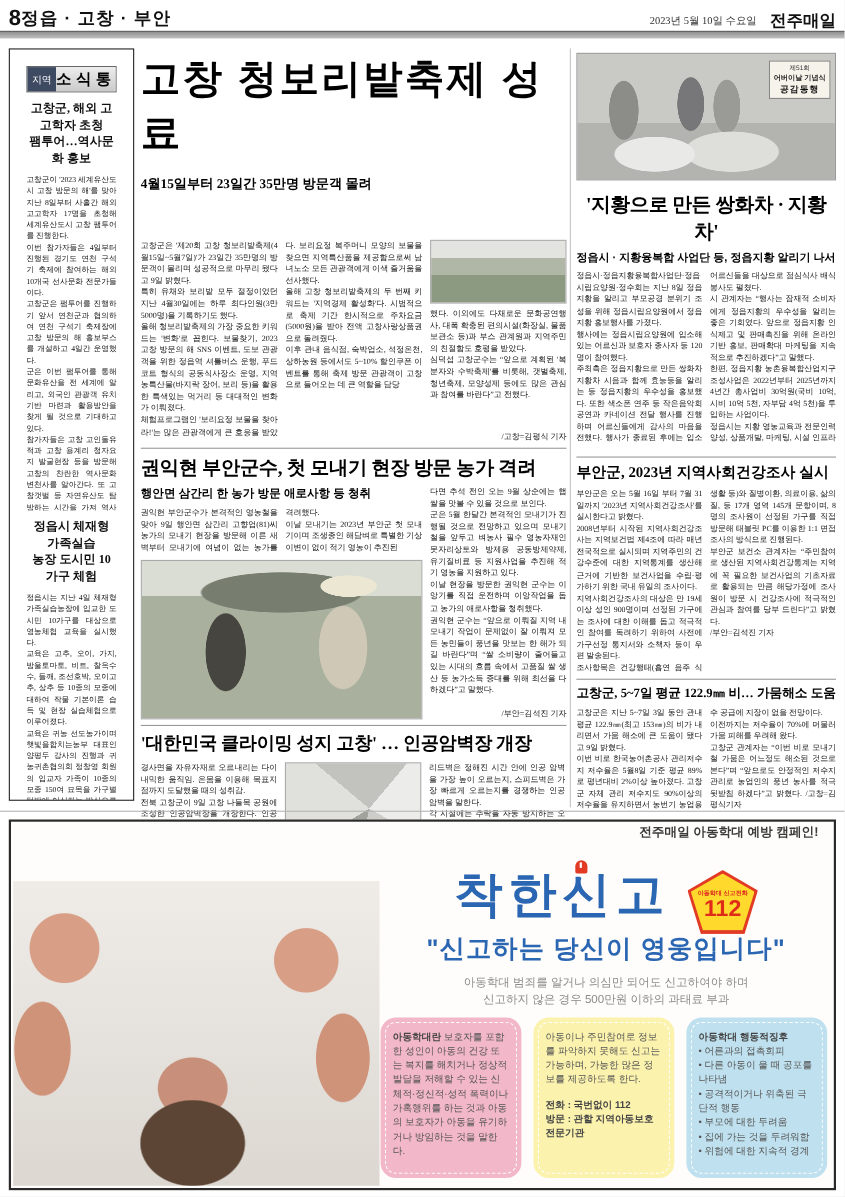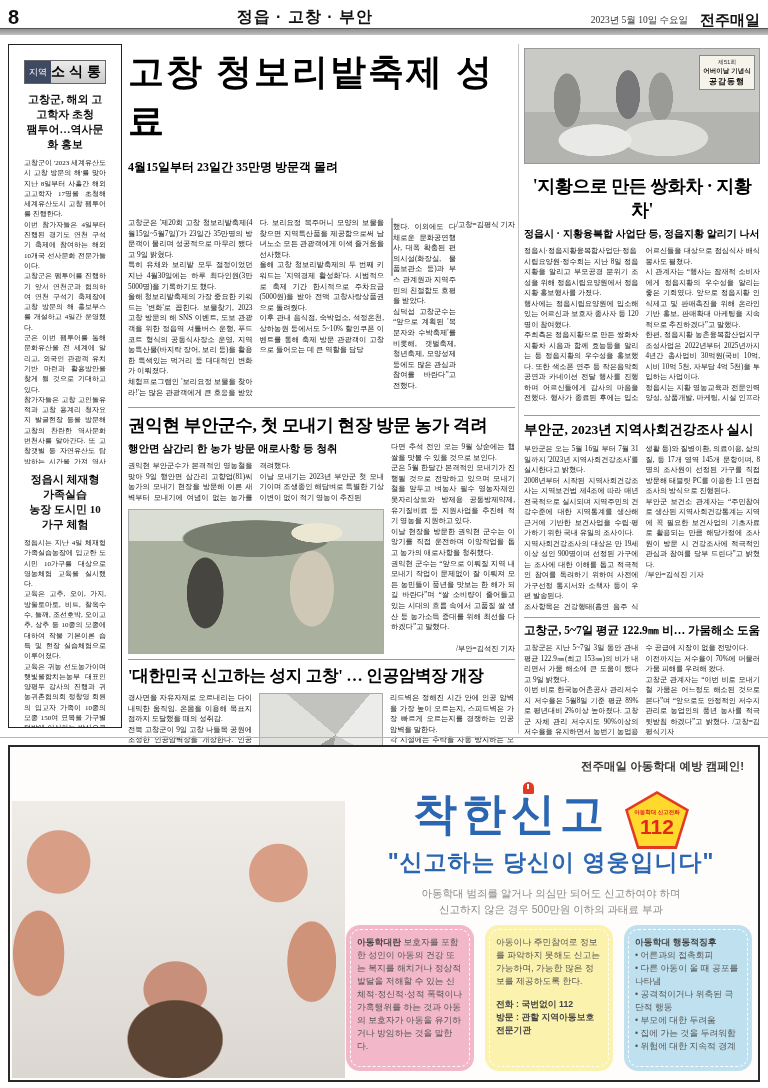--- a/index.html
+++ b/index.html
@@ -1,21 +1,21 @@
 <!DOCTYPE html>
 <html><head>
 <meta charset="utf-8">
 <style>
   html,body{margin:0;padding:0;background:#e9e9e9;}
   .page{position:relative;width:768px;height:1088px;background:#fff;overflow:hidden;
         font-family:"Liberation Serif",serif;color:#111;}
   
   .masthead{position:absolute;left:8px;right:8px;top:2px;height:26px;display:flex;align-items:flex-end;}
   .page-num{font-family:"Liberation Sans",sans-serif;font-weight:bold;font-size:20px;line-height:22px;}
-  .section-title{flex:1;text-align:center;font-family:"Liberation Sans",sans-serif;font-weight:bold;font-size:16px;letter-spacing:1px;}
+  .section-title{flex:1;text-align:left;font-family:"Liberation Sans",sans-serif;font-weight:bold;font-size:16px;letter-spacing:1px;}
   .mast-right{display:flex;align-items:flex-end;gap:12px;}
   .mast-date{font-size:9.5px;color:#333;line-height:16px;}
   .paper-name{font-family:"Liberation Sans",sans-serif;font-weight:900;font-size:15px;line-height:17px;}
   .mast-rule{position:absolute;left:0;right:0;top:28px;height:6px;background:linear-gradient(#8f8f8f,#c2c2c2);border-top:1px solid #555;}
   
   .body-text{font-size:7.3px;line-height:10.6px;text-align:justify;white-space:pre-line;color:#111;}
   .cols2{column-count:2;column-gap:7px;column-fill:auto;overflow:hidden;}
   .byline{font-size:7.3px;text-align:right;color:#111;margin-top:2px;}
   hr.div{border:0;border-top:1px solid #999;margin:5px 0;}
   .h-serif{font-family:"Liberation Serif",serif;font-weight:bold;color:#000;}
@@ -32,21 +32,21 @@
   .sb-body{font-size:7px;line-height:10.3px;overflow:hidden;}
   .sb-body1{height:306px;}
   .sb-body2{height:252px;}
   
   .vrule{position:absolute;left:518px;top:44px;width:1px;height:690px;background:#c4c4c4;}
   .main-col{position:absolute;left:128px;top:44px;width:387px;}
   .h1{font-family:"Liberation Sans",sans-serif;font-weight:900;font-size:36px;letter-spacing:2px;margin:4px 0 0;color:#000;}
   .deck{font-weight:bold;font-size:12px;margin:13px 0 6px;}
   .art1-row{display:flex;gap:7px;height:184px;margin-top:42px;}
   .art1-main{width:256px;height:100%;}
-  .art1-right{width:124px;display:flex;flex-direction:row;}
+  .art1-right{width:124px;display:flex;flex-direction:column;}
   .photo-festival{height:56px;background:
      linear-gradient(#e3e3df 0 28%, #b0b7a6 28% 55%, #8d9a82 55% 100%);border:1px solid #aaa;}
   .flex-text{flex:1;overflow:hidden;}
   .art2-head{font-size:17.5px;margin:3px 0 5px;letter-spacing:-0.3px;}
   .art2-row{display:flex;gap:7px;height:212px;}
   .art2-left{width:256px;display:flex;flex-direction:column;}
   .subhead{font-family:"Liberation Sans",sans-serif;font-weight:bold;font-size:10.5px;margin-bottom:5px;color:#000;}
   .art2-cols{height:44px;}
   .photo-rice{flex:1;margin-top:4px;border:1px solid #aaa;background:
      radial-gradient(ellipse 42px 16px at 74% 16%, #ece7d2 0 60%, transparent 62%),
@@ -82,21 +82,21 @@
   .r-body{font-size:7.2px;line-height:10.5px;}
   .r1-body{height:164px;}
   .r2-head{font-size:13.5px;margin:3px 0 5px;}
   .r2-body{height:168px;}
   .r3-head{font-size:11.5px;margin:3px 0 5px;}
   .r3-body{height:102px;}
   .full-rule{position:absolute;left:0;right:0;top:737px;height:1px;background:#b5b5b5;}
   
   .ad{position:absolute;left:8px;top:745px;width:752px;height:337px;border:2px solid #2a2a2a;
       box-sizing:border-box;background:#fffdfb;font-family:"Liberation Sans",sans-serif;}
-  .ad-label{position:absolute;top:12px;right:14px;font-weight:bold;font-size:11.5px;color:#3a3a3a;}
+  .ad-label{position:absolute;top:2px;right:14px;font-weight:bold;font-size:11.5px;color:#3a3a3a;}
   .ad-person{position:absolute;left:2px;top:54px;width:333px;height:277px;background:
      radial-gradient(circle 52px at 14% 22%, #d89e86 0 60%, transparent 62%),
      radial-gradient(circle 48px at 80% 26%, #d89e86 0 60%, transparent 62%),
      radial-gradient(ellipse 42px 70px at 8% 55%, #cf9379 0 60%, transparent 62%),
      radial-gradient(ellipse 40px 66px at 90% 58%, #cf9379 0 60%, transparent 62%),
      radial-gradient(ellipse 78px 64px at 49% 86%, #5c4534 0 60%, transparent 62%),
      radial-gradient(ellipse 52px 46px at 49% 68%, #c8907b 0 60%, transparent 62%),
      linear-gradient(#efece8,#dcd7d1);}
   .ad-title-row{position:absolute;left:340px;top:44px;width:402px;display:flex;justify-content:center;
       align-items:flex-start;gap:16px;}
@@ -202,21 +202,21 @@
       <div class="art2-right">
         <div class="flex-text body-text">다면 추석 전인 오는 9월 상순에는 햅쌀을 맛볼 수 있을 것으로 보인다.
 군은 5월 한달간 본격적인 모내기가 진행될 것으로 전망하고 있으며 모내기철을 앞두고 벼농사 필수 영농자재인 못자리상토와 방제용 공동방제약제, 유기질비료 등 지원사업을 추진해 적기 영농을 지원하고 있다.
 이날 현장을 방문한 권익현 군수는 이앙기를 직접 운전하며 이앙작업을 돕고 농가의 애로사항을 청취했다.
 권익현 군수는 “앞으로 이뤄질 지역 내 모내기 작업이 문제없이 잘 이뤄져 모든 농민들이 풍년을 맛보는 한 해가 되길 바란다”며 “쌀 소비량이 줄어들고 있는 시대의 흐름 속에서 고품질 쌀 생산 등 농가소득 증대를 위해 최선을 다하겠다”고 말했다.</div>
         <div class="byline">/부안=김석진 기자</div>
       </div>
     </div>
     <hr class="div">
 
-    <h2 class="h-serif art3-head">'대한민국 신고하는 성지 고창' … 인공암벽장 개장</h2>
+    <h2 class="h-serif art3-head">'대한민국 클라이밍 성지 고창' … 인공암벽장 개장</h2>
     <div class="art3-row">
       <div class="art3-col1 body-text">경사면을 자유자재로 오르내리는 다이내믹한 움직임. 온몸을 이용해 목표지점까지 도달했을 때의 성취감.
 전북 고창군이 9일 고창 나들목 공원에 조성한 인공암벽장을 개장한다. 인공암벽장은 '2023 고창 방문의 해'와 더불어 위치적으로 고창 초입에 있어 방문객들에게 눈길을 끌고 많은 사람들이 이용할 것으로 기대되고 있다.
 인공암벽장은 2019년부터 총 20억원의 사업비를 투입해 연면적 373.51㎡ 지상 4층 규모의 건물로 조성됐다. 주요 시설은 외부 리드벽(32m×32m),</div>
       <div class="art3-mid">
         <div class="photo photo-climb"></div>
         <div class="caption">스피드벽(6m×16m) 및 내부 실내 인공암벽장, 샤워실 등을 갖추고 있다.</div>
       </div>
       <div class="art3-col3">
         <div class="flex-text body-text">리드벽은 정해진 시간 안에 인공 암벽을 가장 높이 오르는지, 스피드벽은 가장 빠르게 오르는지를 경쟁하는 인공암벽을 말한다.

